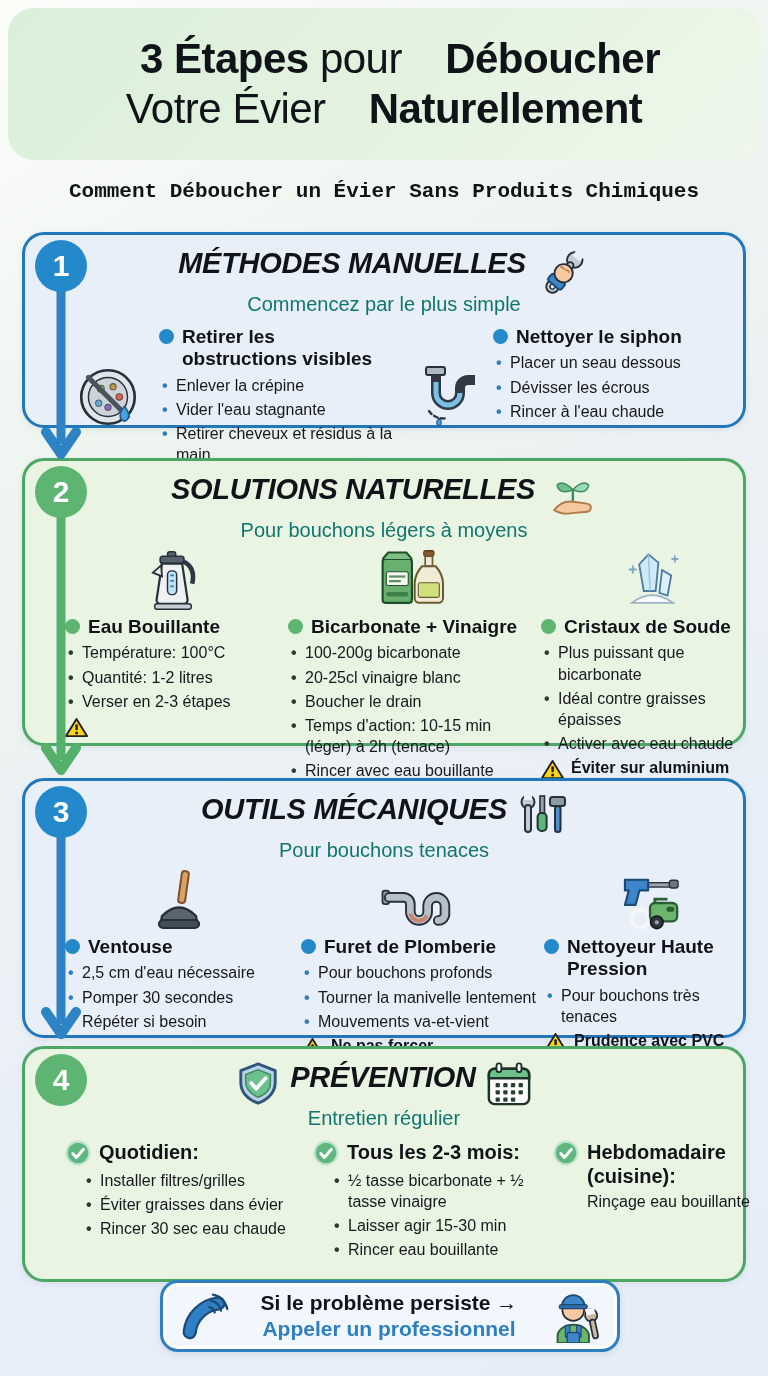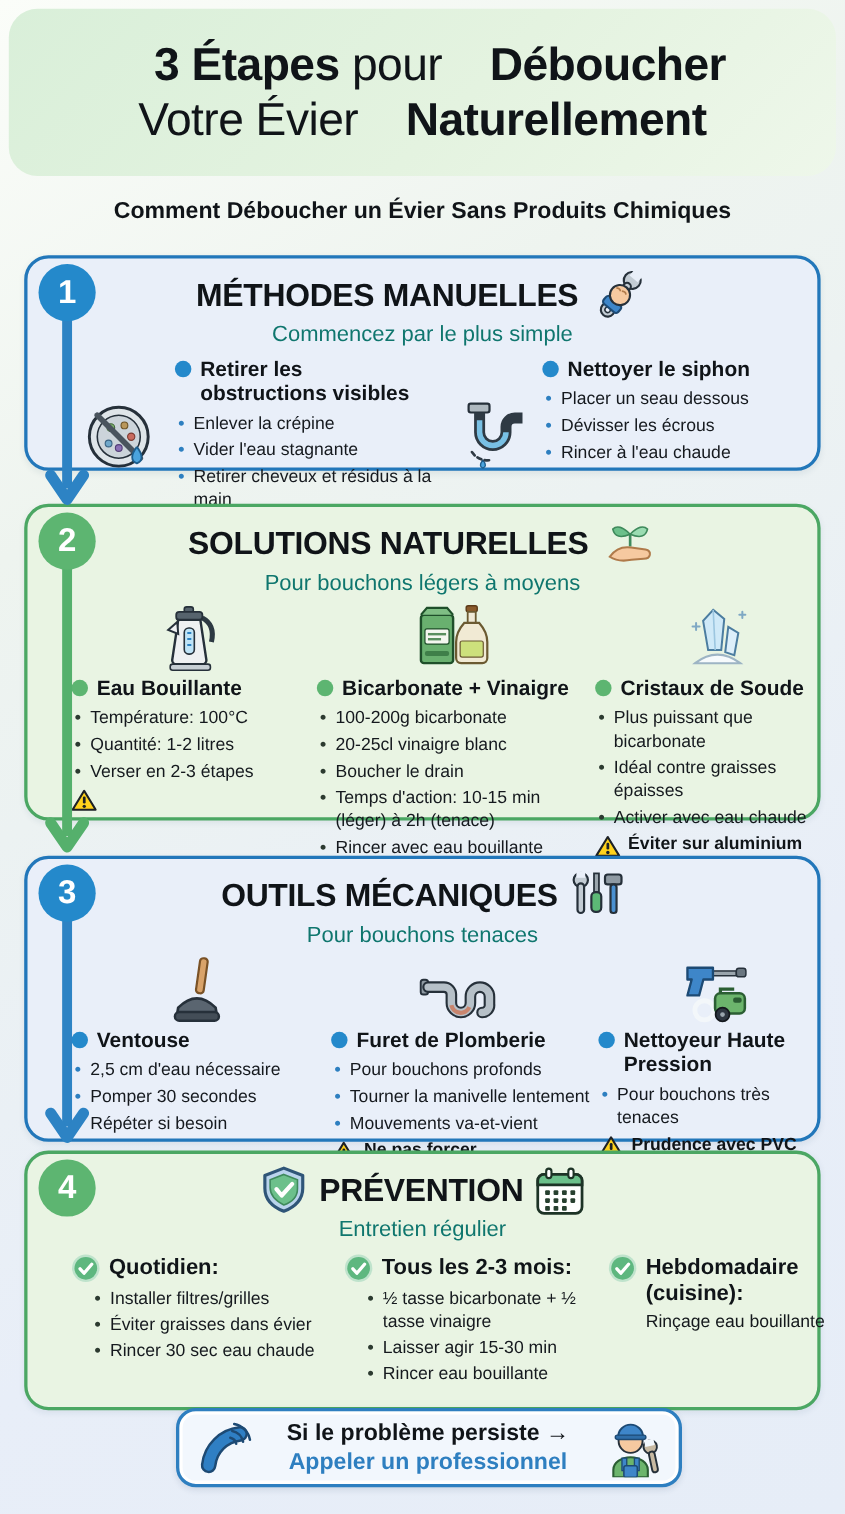--- a/index.html
+++ b/index.html
@@ -20,21 +20,21 @@
     background:linear-gradient(135deg,#d9efd9 0%,#e4f3e0 55%,#eef7ea 100%);
     display:flex; align-items:center; justify-content:center;
   }
   .main-title{
     font-size:42px; line-height:1.18; text-align:center; letter-spacing:-0.5px;
     color:#101418; font-weight:400;
   }
   .main-title b{ font-weight:800;margin-left:32px; }
   .page-subtitle{
     position:absolute; left:0; top:180px; width:768px; text-align:center;
-    font-size:21px; font-weight:700; color:#101418;
+    font-size:21px; font-weight:700; color:#101418;font-family:Liberation Mono, monospace;
   }
   
   .section{
     position:absolute; left:22px; width:724px; border-radius:22px;
     border:3.5px solid; box-shadow:0 2px 6px rgba(30,60,90,.08);
   }
   .s-blue { background:#e9eff9; border-color:#2277ba; --accent:#2489cb; --bullet:#2d7fc0; }
   .s-green{ background:#e9f4e3; border-color:#4ba763; --accent:#5db571; --bullet:#2c3a30; }
   .sec1{ top:232px; height:196px; }
   .sec2{ top:458px; height:288px; }
@@ -44,22 +44,22 @@
     position:absolute; z-index:5; left:35px; width:52px; height:52px; border-radius:50%;
     display:flex; align-items:center; justify-content:center;
     color:#fff; font-size:30px; font-weight:800;
   }
   .nc1{ top:240px; background:#2489cb; }
   .nc2{ top:466px; background:#5db571; }
   .nc3{ top:786px; background:#2489cb; }
   .nc4{ top:1054px; background:#5db571; }
   .connector{ position:absolute; z-index:2; left:41px; width:40px; }
   .sec-title-row{
-    display:flex; align-items:center; justify-content:center; gap:10px;
-    margin-top:12px; height:44px;
+    display:flex; align-items:flex-start; justify-content:center; gap:10px;
+    margin-top:12px; height:44px;font-style:italic;
   }
   .sec-title{ font-size:29px; font-weight:800; letter-spacing:-0.3px; color:#101418; }
   .sec-subtitle{ text-align:center; font-size:20px; color:#0f766e; margin-top:2px; }
   
   .cols2{ display:grid; grid-template-columns:1fr 1fr; padding:10px 12px 0 48px; column-gap:14px; }
   .col-flex{ display:flex; gap:14px; }
   .cols3{ display:grid; padding:4px 8px 0 40px; column-gap:8px; }
   .sec2 .cols3{ grid-template-columns:215px 245px 222px; }
   .sec3 .cols3{ grid-template-columns:228px 235px 215px; }
   .sec4 .cols3{ grid-template-columns:240px 232px 212px; padding-top:10px; }

